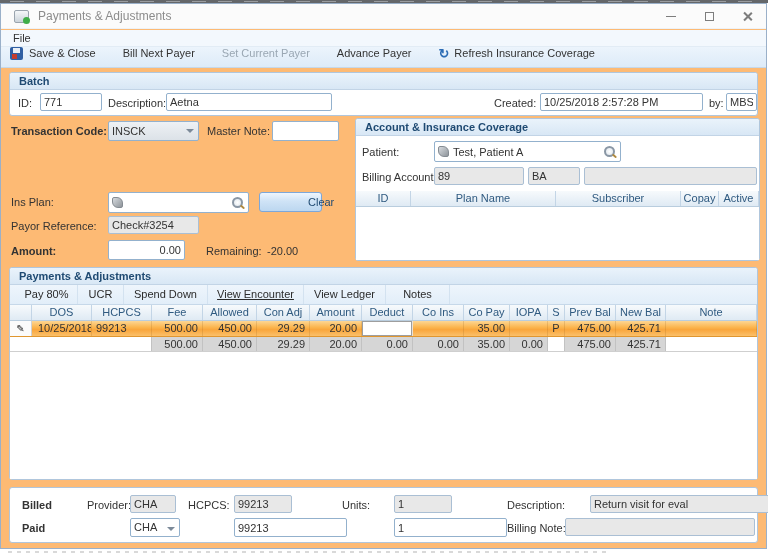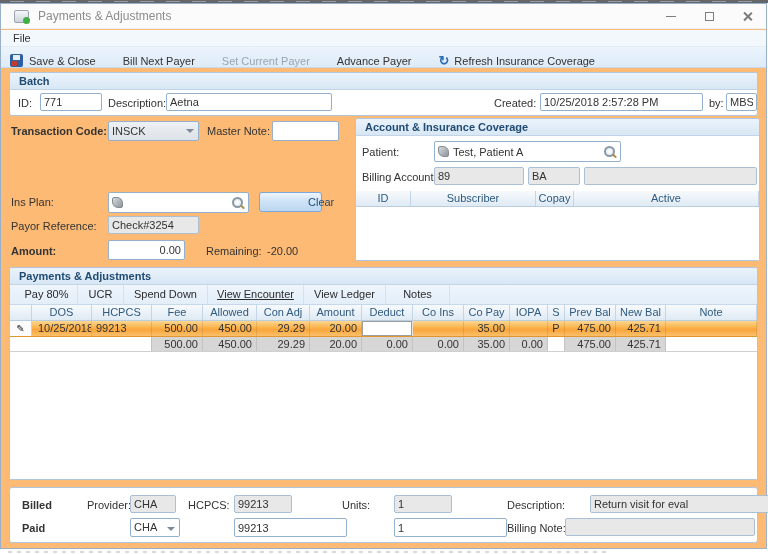--- a/index.html
+++ b/index.html
@@ -36,21 +36,21 @@
     width:1.5px; height:11px; background:#7d7d7d; }
   .glyph-close::before { transform:rotate(45deg); }
   .glyph-close::after { transform:rotate(-45deg); }
 
   
   .menubar { position:absolute; top:26px; left:0; right:0; height:17px; background:#f3f8fd;
     border-bottom:1px solid #e2ecf5; line-height:16px; padding-left:8px; }
   .menu-item { color:#333; padding:0 4px;text-align:right; }
   .toolbar { position:absolute; top:43px; left:0; right:0; height:21px;
     background:linear-gradient(#ecf4fc,#ddebf8); border-bottom:1px solid #c6d8e9;
-    display:flex; align-items:flex-end; padding-left:9px; }
+    display:flex; align-items:flex-start; padding-left:9px; }
   .tb-item { color:#333; margin-right:27px; white-space:nowrap; }
   .tb-item.disabled { color:#9aa7b3; }
   .disk-icon { width:13px; height:13px; background:#2f5fa3; border-radius:2px;
     position:relative; margin-right:6px; flex:0 0 auto; }
   .disk-icon::before { content:""; position:absolute; top:1px; left:3px; right:3px; height:5px; background:#e8eef5; }
   .disk-icon::after { content:""; position:absolute; bottom:1px; left:2px; width:5px; height:5px; background:#c33b2e; }
   .refresh-icon { color:#2c6cb5; font-weight:bold; font-size:13px; margin-right:5px; line-height:13px; }
 
   
   .group { position:absolute; border:1px solid #b0c6dc; border-radius:3px; background:#fff; }
@@ -194,20 +194,21 @@
           <span class="scroll-icon"></span>
           <input value="Test, Patient A" style="">
           <span class="mag"></span>
         </div>
         <span class="lbl" style="left:6px; top:32px;">Billing Account:</span>
         <div class="field-ro" style="left:78px; top:31px; width:90px;">89</div>
         <div class="field-ro" style="left:172px; top:31px; width:52px;">BA</div>
         <div class="field-ro" style="left:228px; top:31px; width:173px;"></div>
         <div class="grid-header-row" style="position:absolute; left:0; right:0; top:55px;">
           <div class="gc ic0">ID</div>
+          <div class="gc ic1">Plan Name</div>
           <div class="gc ic2">Subscriber</div>
           <div class="gc ic3">Copay</div>
           <div class="gc ic4">Active</div>
         </div>
         <div style="position:absolute; left:0; right:0; top:71px; bottom:0; background:#fff;"></div>
       </div>
     </div>
 
     <div class="group" style="left:8px; top:263px; width:749px; height:213px;">
       <div class="group-header">Payments &amp; Adjustments</div>

